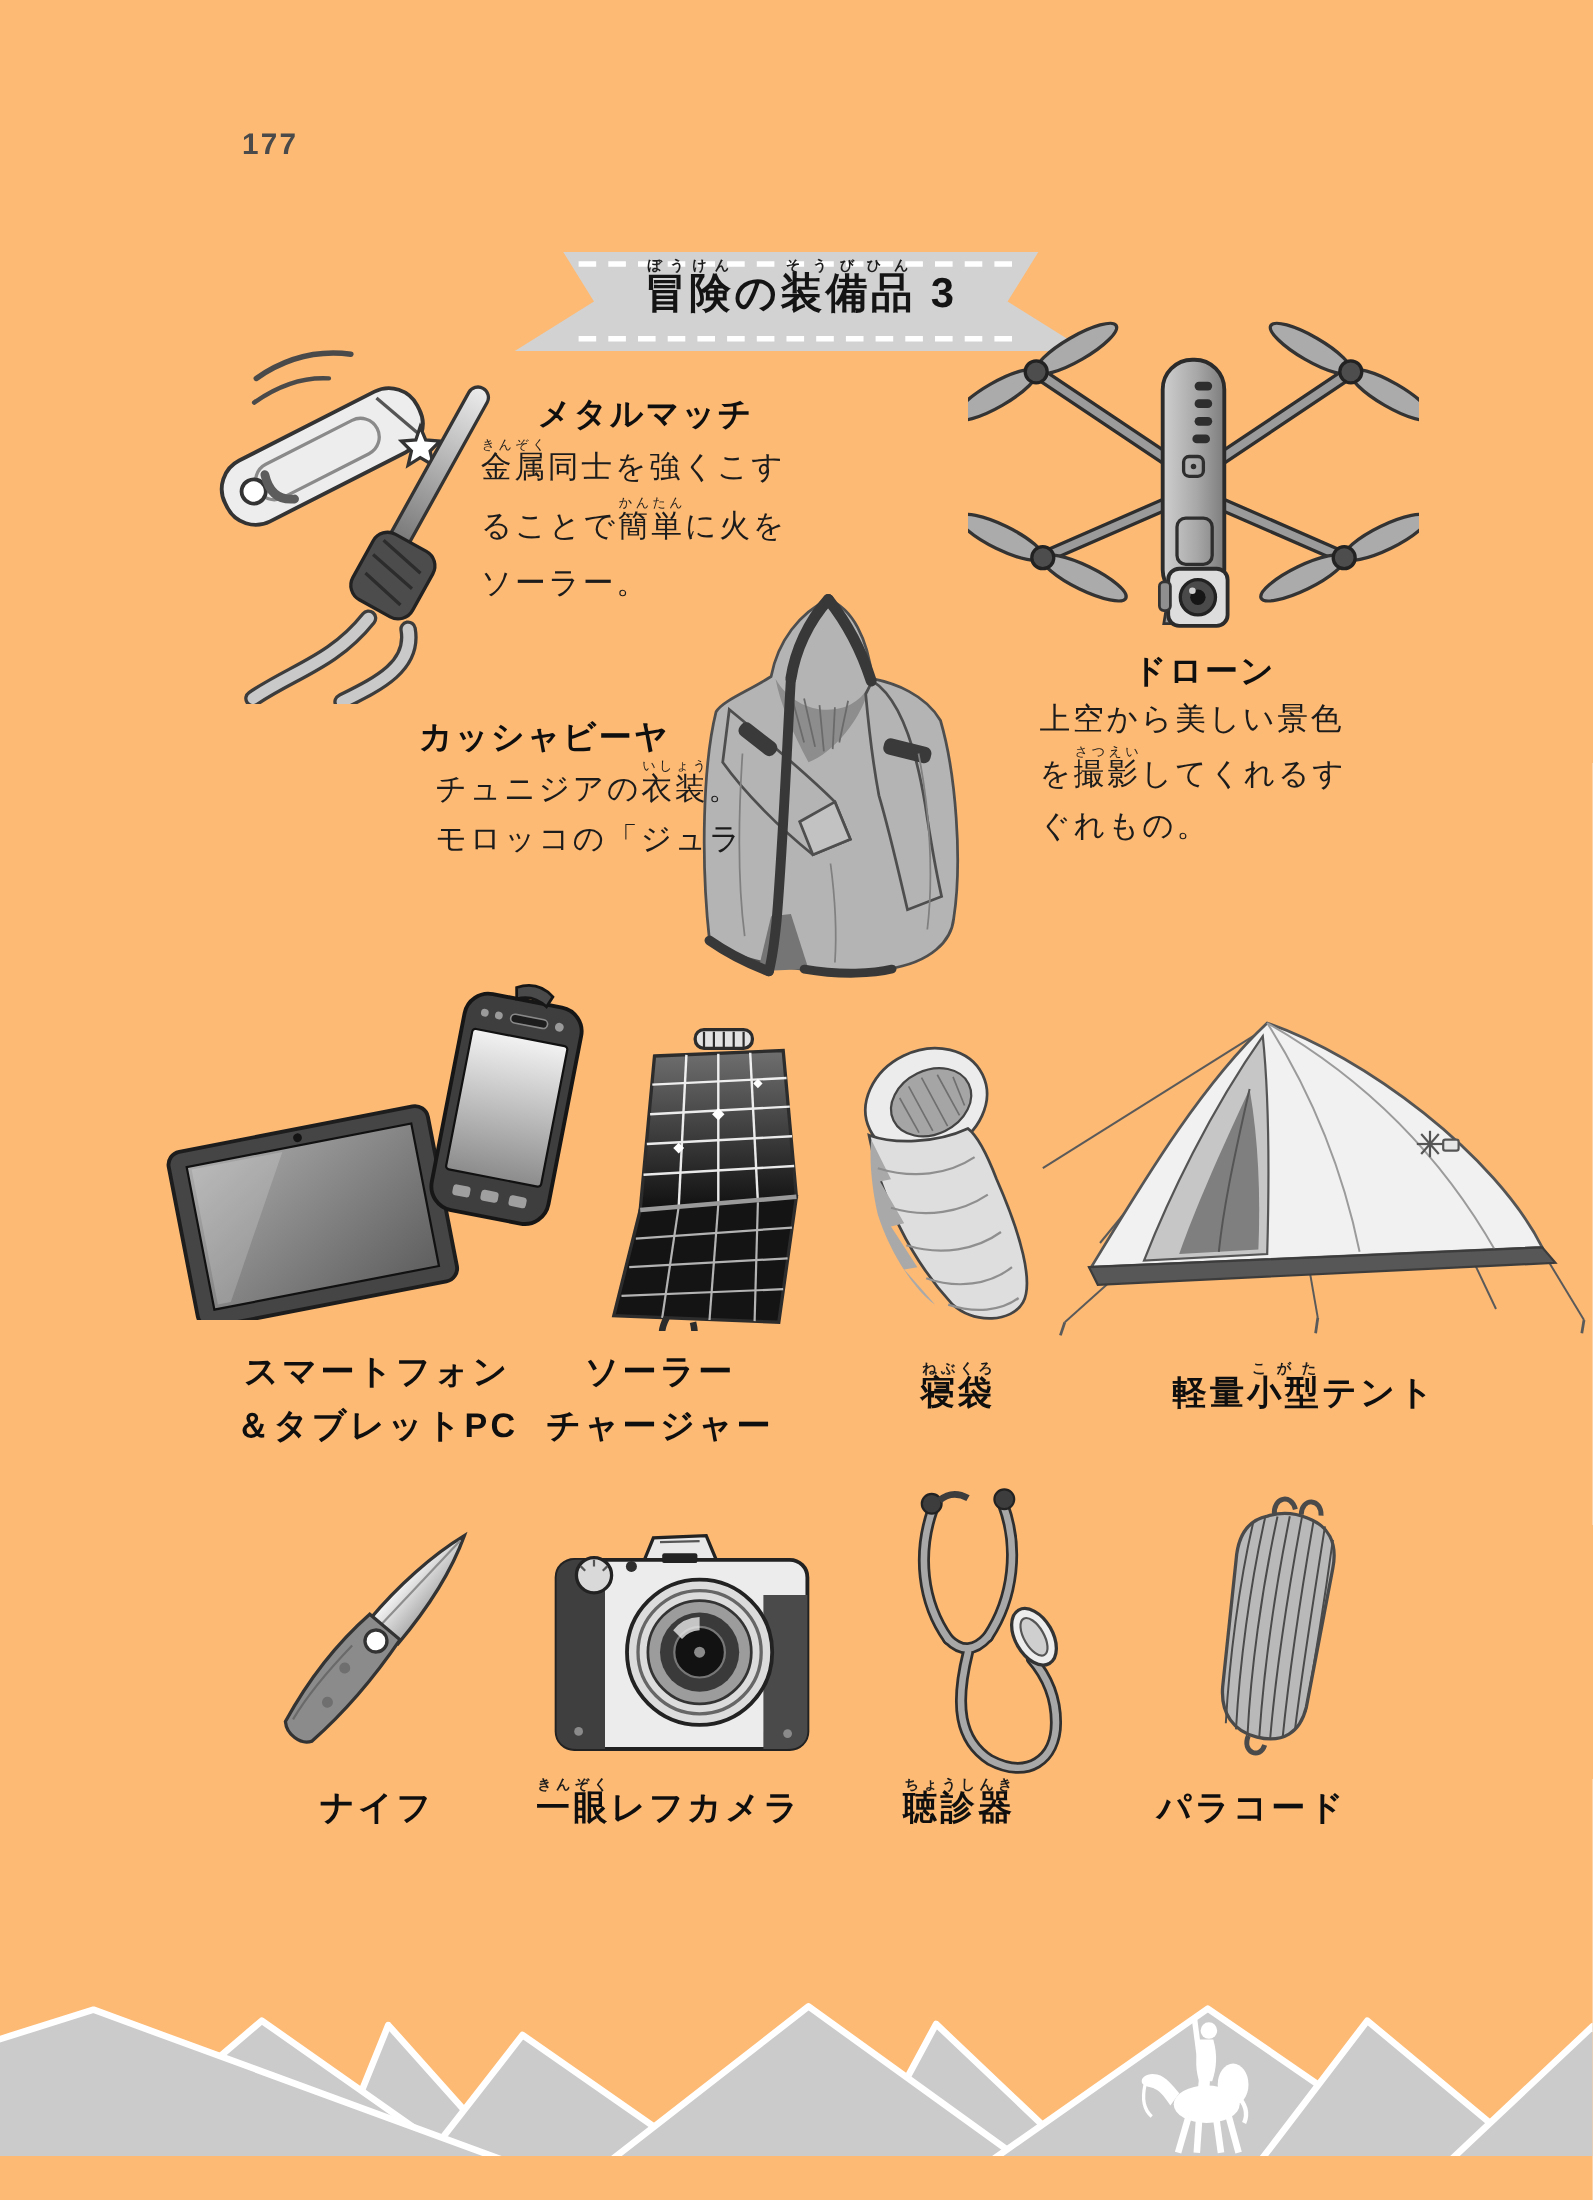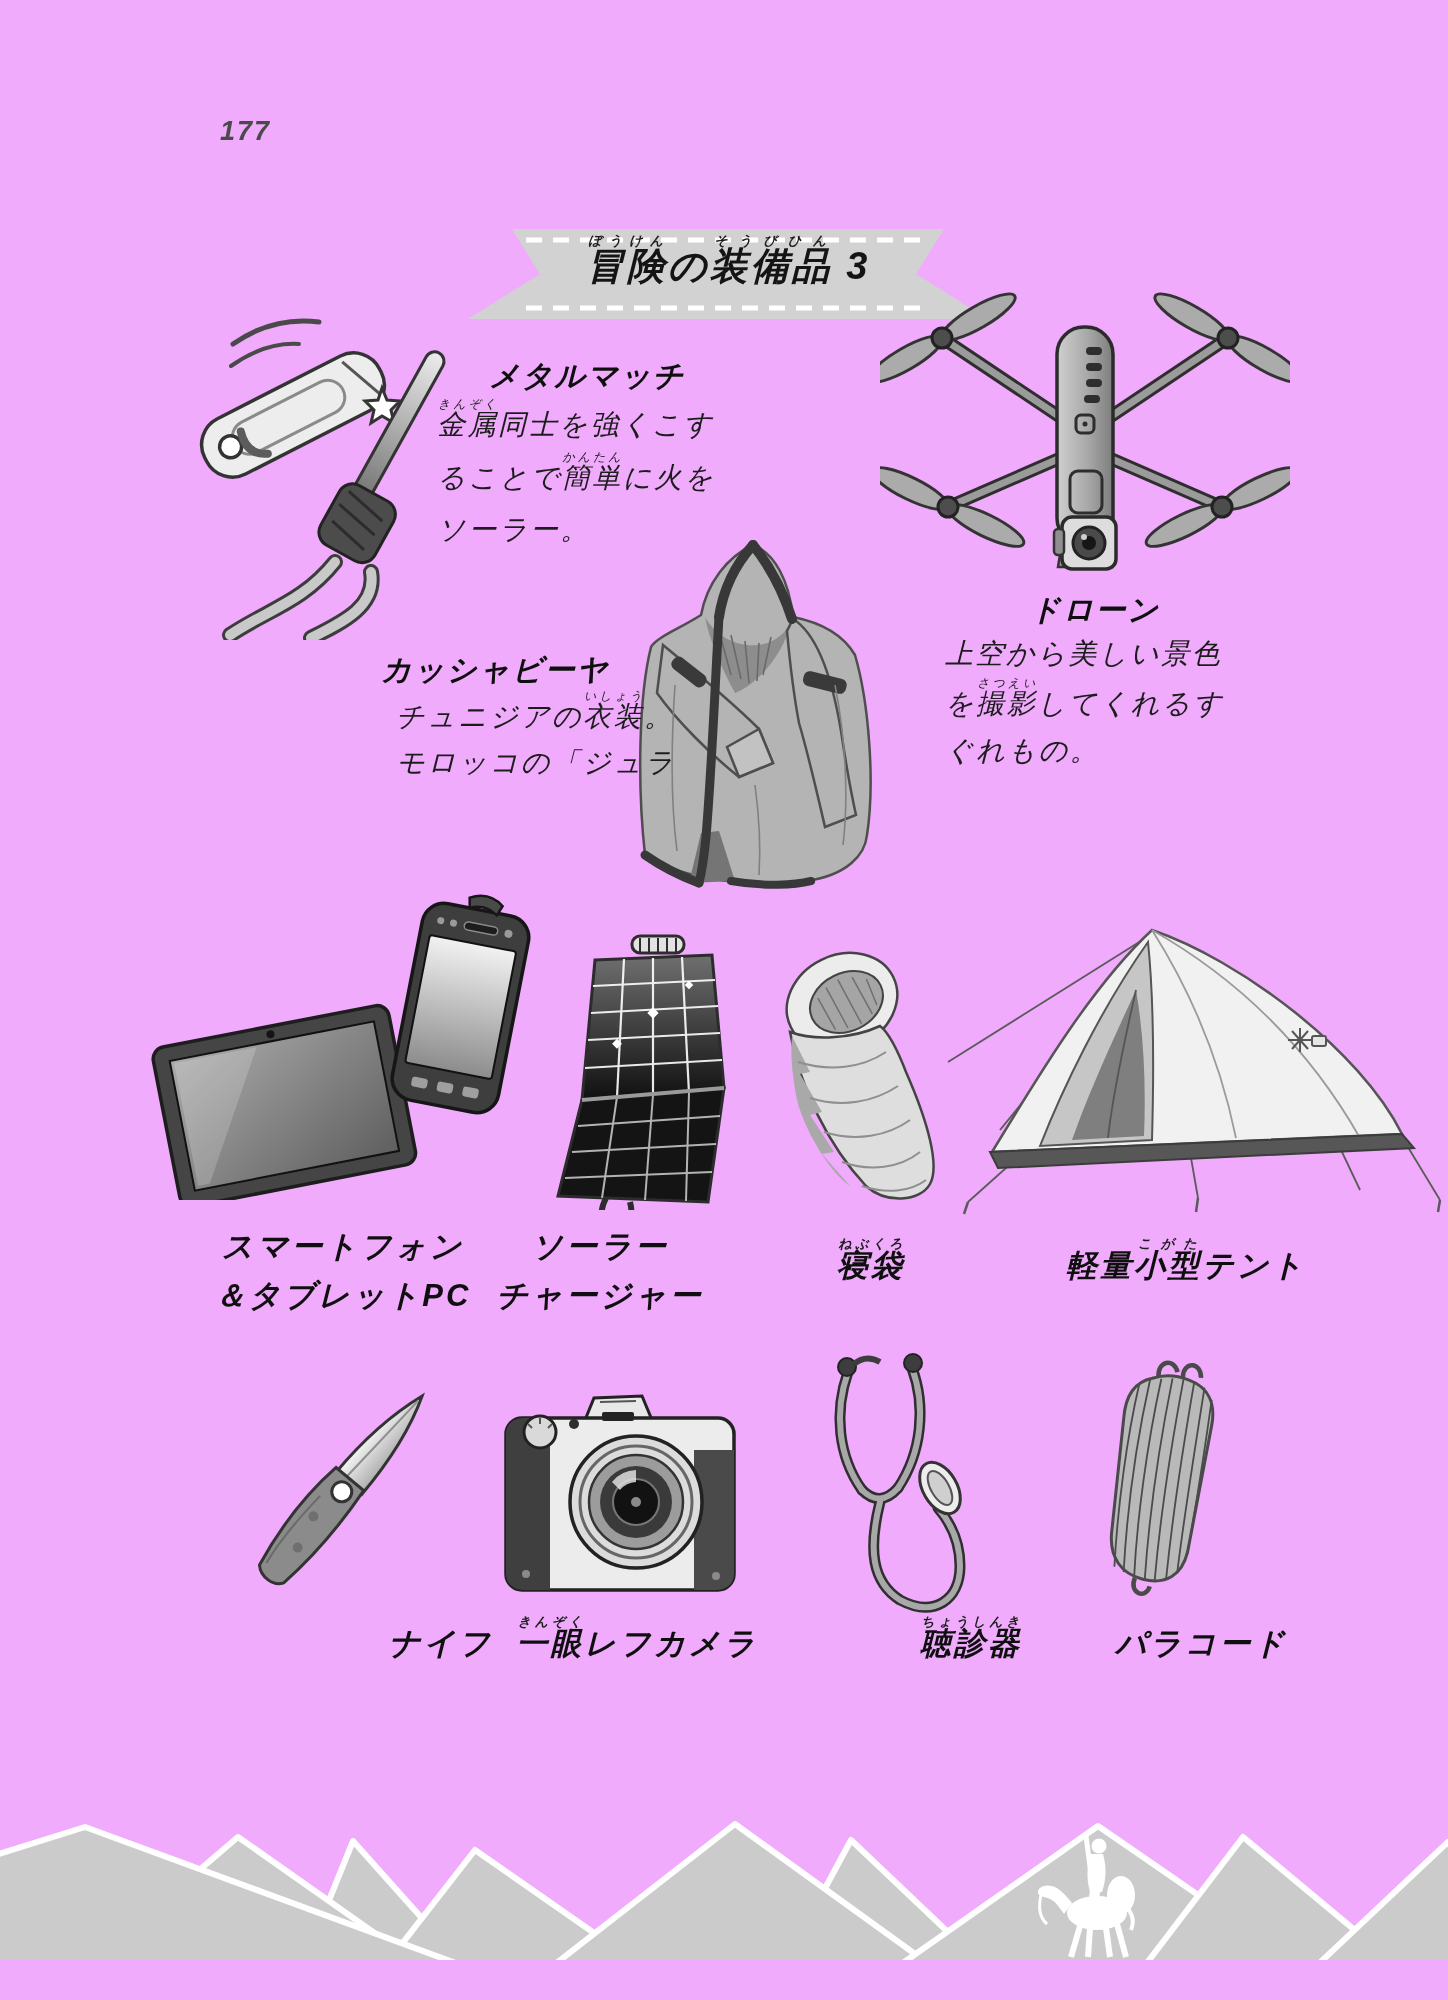--- a/index.html
+++ b/index.html
@@ -1,18 +1,18 @@
 <!DOCTYPE html>
 <html><head>
 <meta charset="utf-8">
 <style>
   * { margin:0; padding:0; box-sizing:border-box; }
   html,body { background:#ffffff; }
   body { font-family:"Liberation Sans","DejaVu Sans",sans-serif; }
-  .page { position:relative; width:1448px; height:2000px; background:#f0abfc; overflow:hidden; color:#1e1e1e;font-style:italic; }
+  .page { position:relative; width:1448px; height:2000px; background:#fdba74; overflow:hidden; color:#1e1e1e; }
   .abs { position:absolute; }
 
   .hdr-num  { font-size:27px; font-weight:700; color:#4a4a4a; letter-spacing:2px; }
   .hdr-title{ font-size:28px; font-weight:700; color:#454545; letter-spacing:2px; white-space:nowrap; }
 
   .banner-text { width:520px; text-align:center; font-size:38px; font-weight:700;
                  color:#141414; letter-spacing:3px; white-space:nowrap; }
   .banner-text rt { font-size:13px; font-weight:700; letter-spacing:2px; }
 
   .item-title { width:300px; text-align:center; font-size:30px; font-weight:700;
@@ -21,21 +21,21 @@
   .desc .tline { line-height:52px; white-space:nowrap; }
   .desc.tight .tline { line-height:46px;margin-left:36px; }
   .desc.mid .tline { line-height:47px; }
 
   ruby { ruby-position:over; }
   rt { font-size:12px; font-weight:400; letter-spacing:1px; color:#1c1c1c; }
 
   .label { width:300px; text-align:center; font-size:31px; font-weight:700; color:#0f0f0f;
            letter-spacing:3px; white-space:nowrap; }
   .label .lline { line-height:49px; }
-  .label.bottomrow { height:62px; display:flex; flex-direction:column; justify-content:flex-end;align-items:flex-end; }
+  .label.bottomrow { height:62px; display:flex; flex-direction:column; justify-content:flex-end; }
   .label.onerow    { height:80px; display:flex; flex-direction:column; justify-content:flex-end; }
   .label rt { font-size:13px; font-weight:700; }
 
   svg { display:block; }
 </style>
 </head>
 <body>
 
 <div class="page">
 

